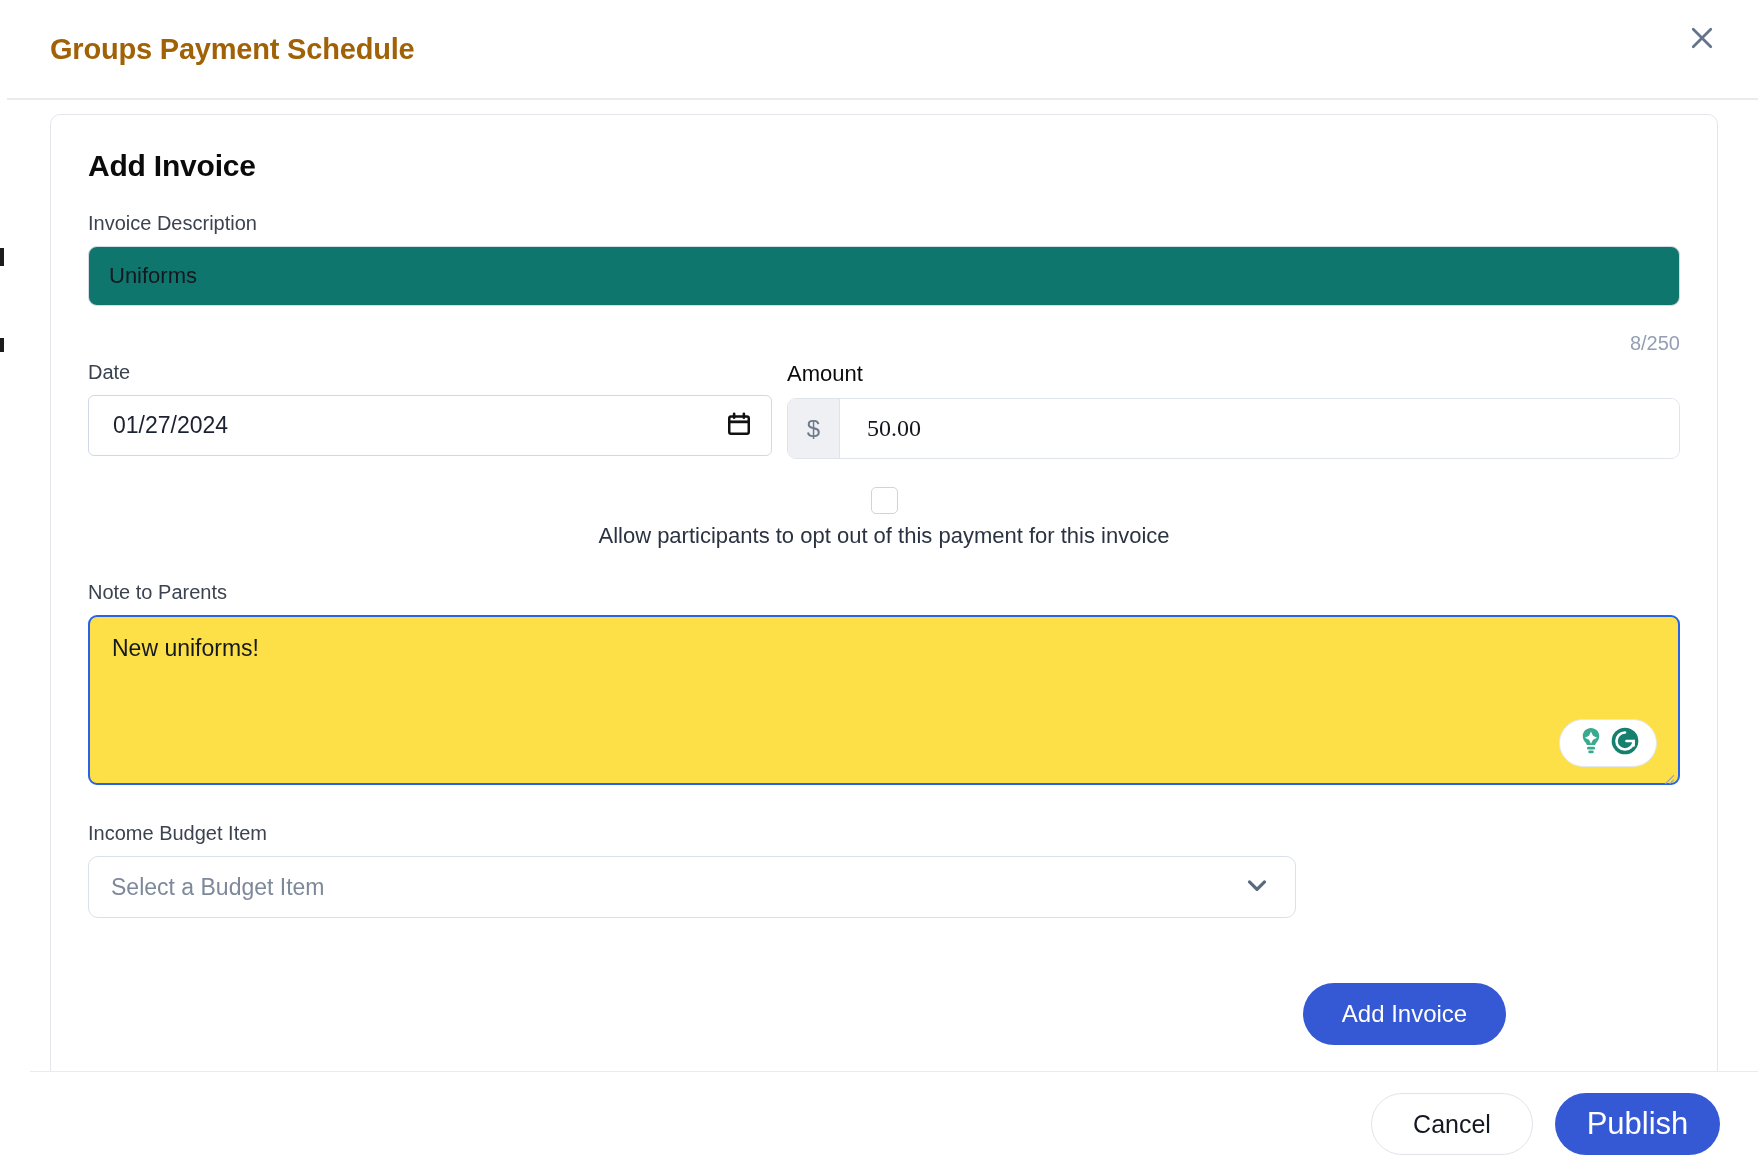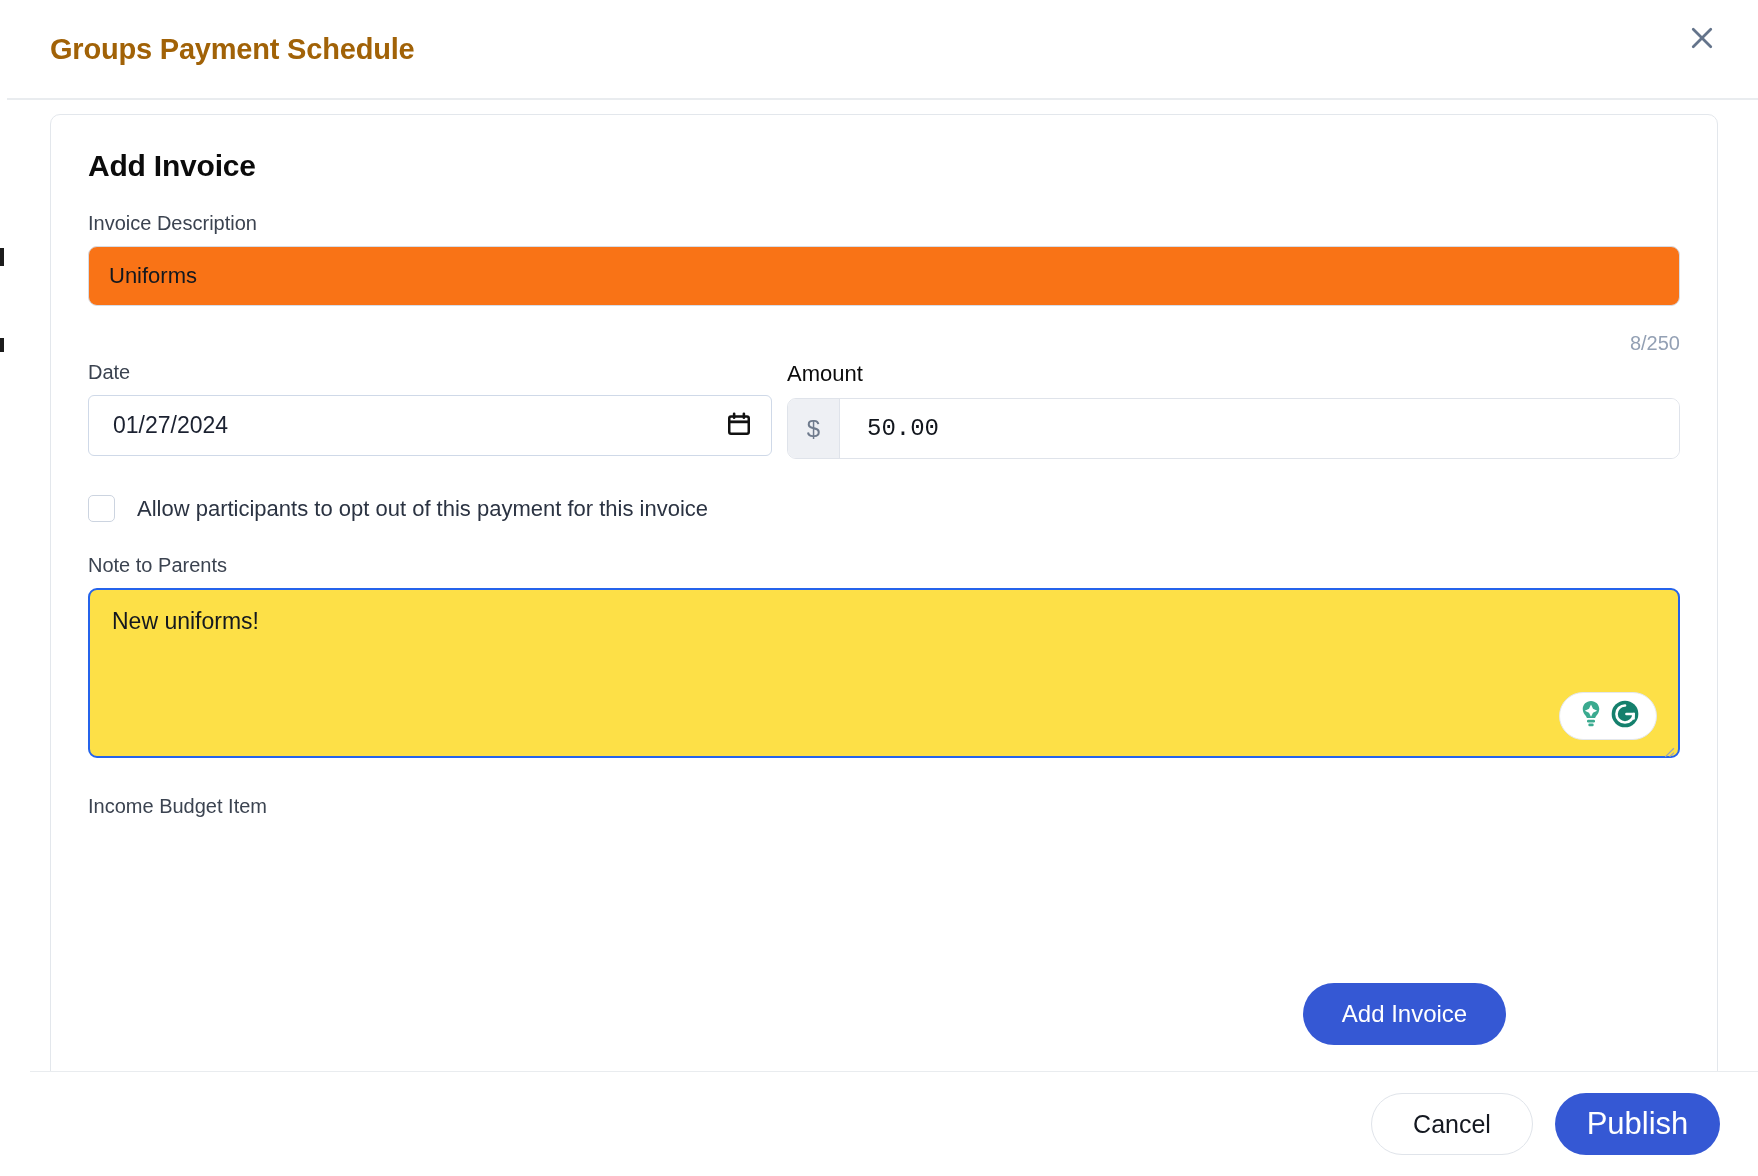--- a/index.html
+++ b/index.html
@@ -89,21 +89,21 @@
   .field-label.dark {
     color: #0b0b0b;
     font-size: 22px;
   }
 
   .text-input {
     width: 100%;
     height: 60px;
     border: 1px solid #d6dce6;
     border-radius: 9px;
-    background: #f97316;
+    background: #0f766e;
     font-family: "Liberation Sans", sans-serif;
     font-size: 22px;
     color: #14181f;
     padding: 0 20px;
     outline: none;
   }
   .text-input::placeholder { color: #8a93a3; }
 
   .counter {
     text-align: right;
@@ -155,32 +155,33 @@
     background: #eef0f4;
     border-right: 1px solid #dfe3ea;
     display: flex; align-items: center; justify-content: center;
     font-size: 24px;
     color: #6f7b8d;
   }
   .amount-input {
     flex: 1 1 auto;
     border: none;
     outline: none;
-    font-family: Liberation Mono, monospace;
+    font-family: Liberation Serif, serif;
     font-size: 24px;
     color: #12161d;
     padding: 0 20px 0 27px;
     background: #ffffff;
   }
 
   .checkbox-row {
     display: flex;
     align-items: center;
-    margin-top: 36px;
-    gap: 22px;
+    margin-top: 28px;
+    gap: 9px;
+    flex-direction: column;
   }
   .cbox {
     width: 27px; height: 27px;
     border: 1.5px solid #ccd4e0;
     border-radius: 5px;
     background: #ffffff;
     flex: 0 0 27px;
     cursor: pointer;
   }
   .cbox-label {
@@ -404,20 +405,30 @@
           <span class="resize-grip">
             <svg width="13" height="13" viewBox="0 0 12 12" stroke="#9aa4b4" stroke-width="1.1">
               <line x1="11" y1="3" x2="3" y2="11"></line>
               <line x1="11" y1="7" x2="7" y2="11"></line>
             </svg>
           </span>
         </div>
 
         
         <label class="field-label budget-label">Income Budget Item</label>
+        <div class="select-wrap">
+          <select class="budget-select">
+            <option>Select a Budget Item</option>
+          </select>
+          <span class="chev">
+            <svg width="30" height="30" viewBox="0 0 24 24" fill="none" stroke="#5c6a7e" stroke-width="2.6" stroke-linecap="round" stroke-linejoin="round">
+              <polyline points="6 9.5 12 15.5 18 9.5"></polyline>
+            </svg>
+          </span>
+        </div>
 
         <button class="add-invoice-btn">Add Invoice</button>
 
       </div>
     </div>
 
     <div class="modal-footer">
       <button class="btn-cancel">Cancel</button>
       <button class="btn-publish">Publish</button>
     </div>

